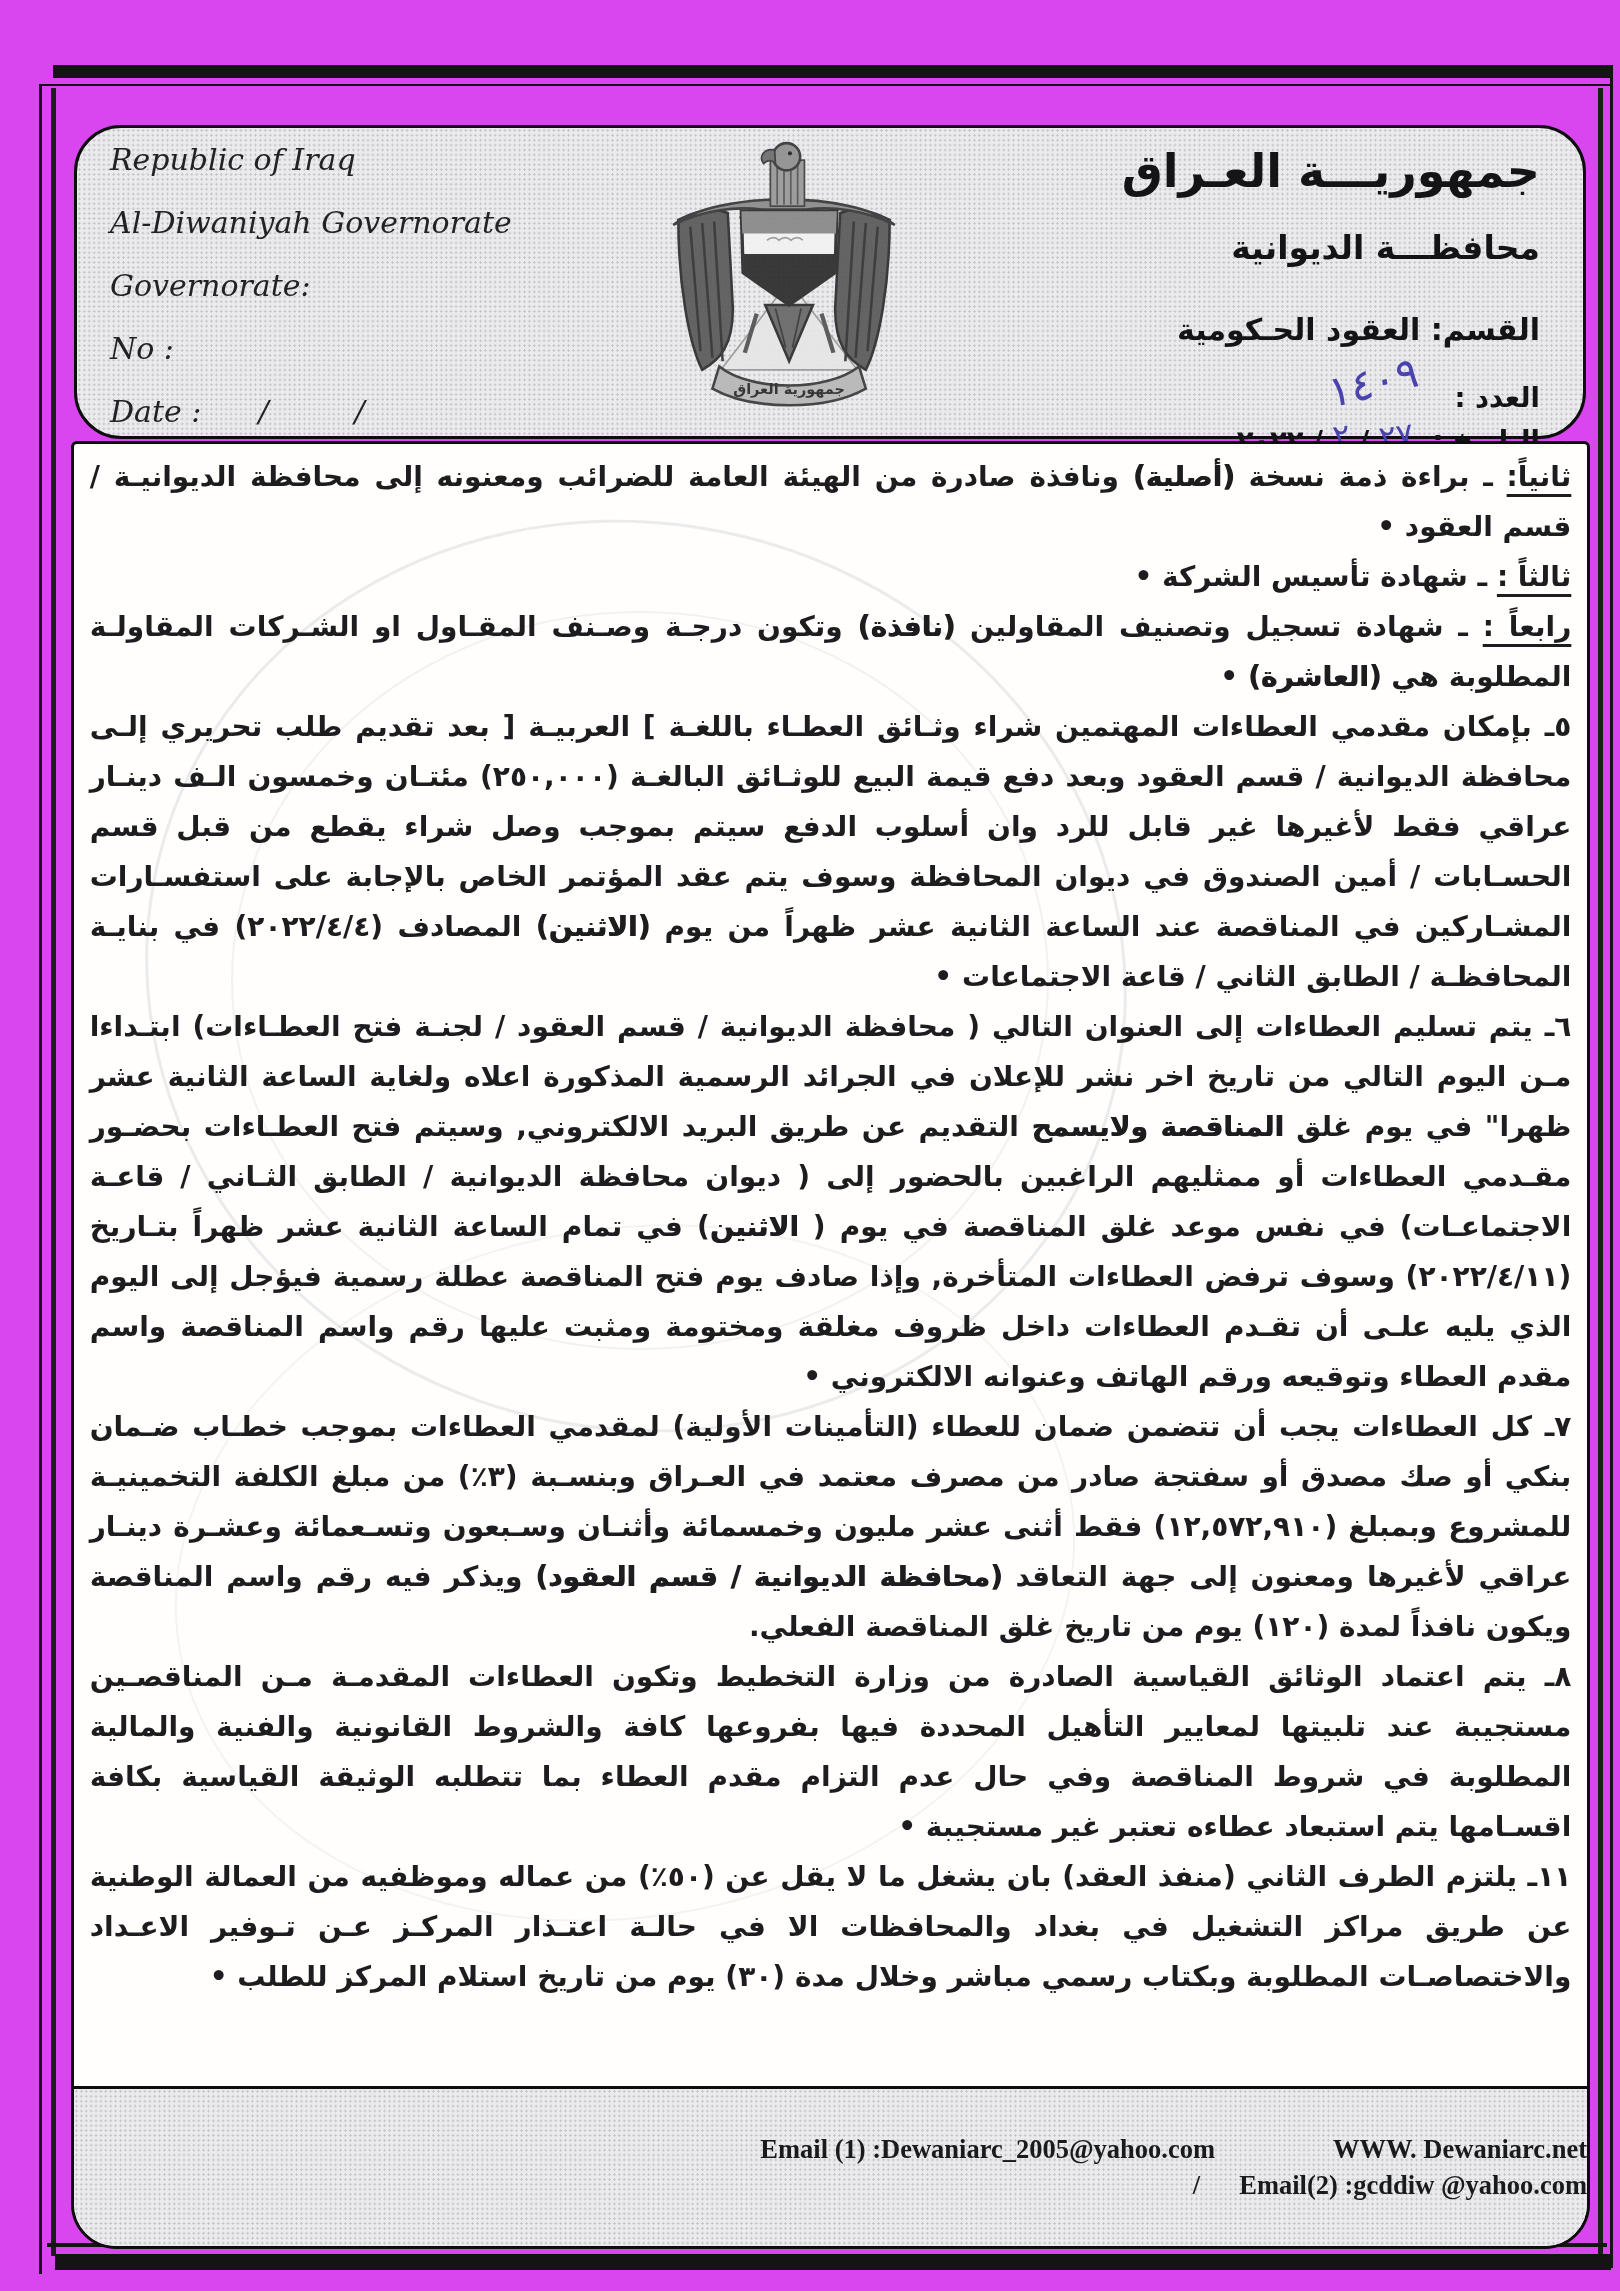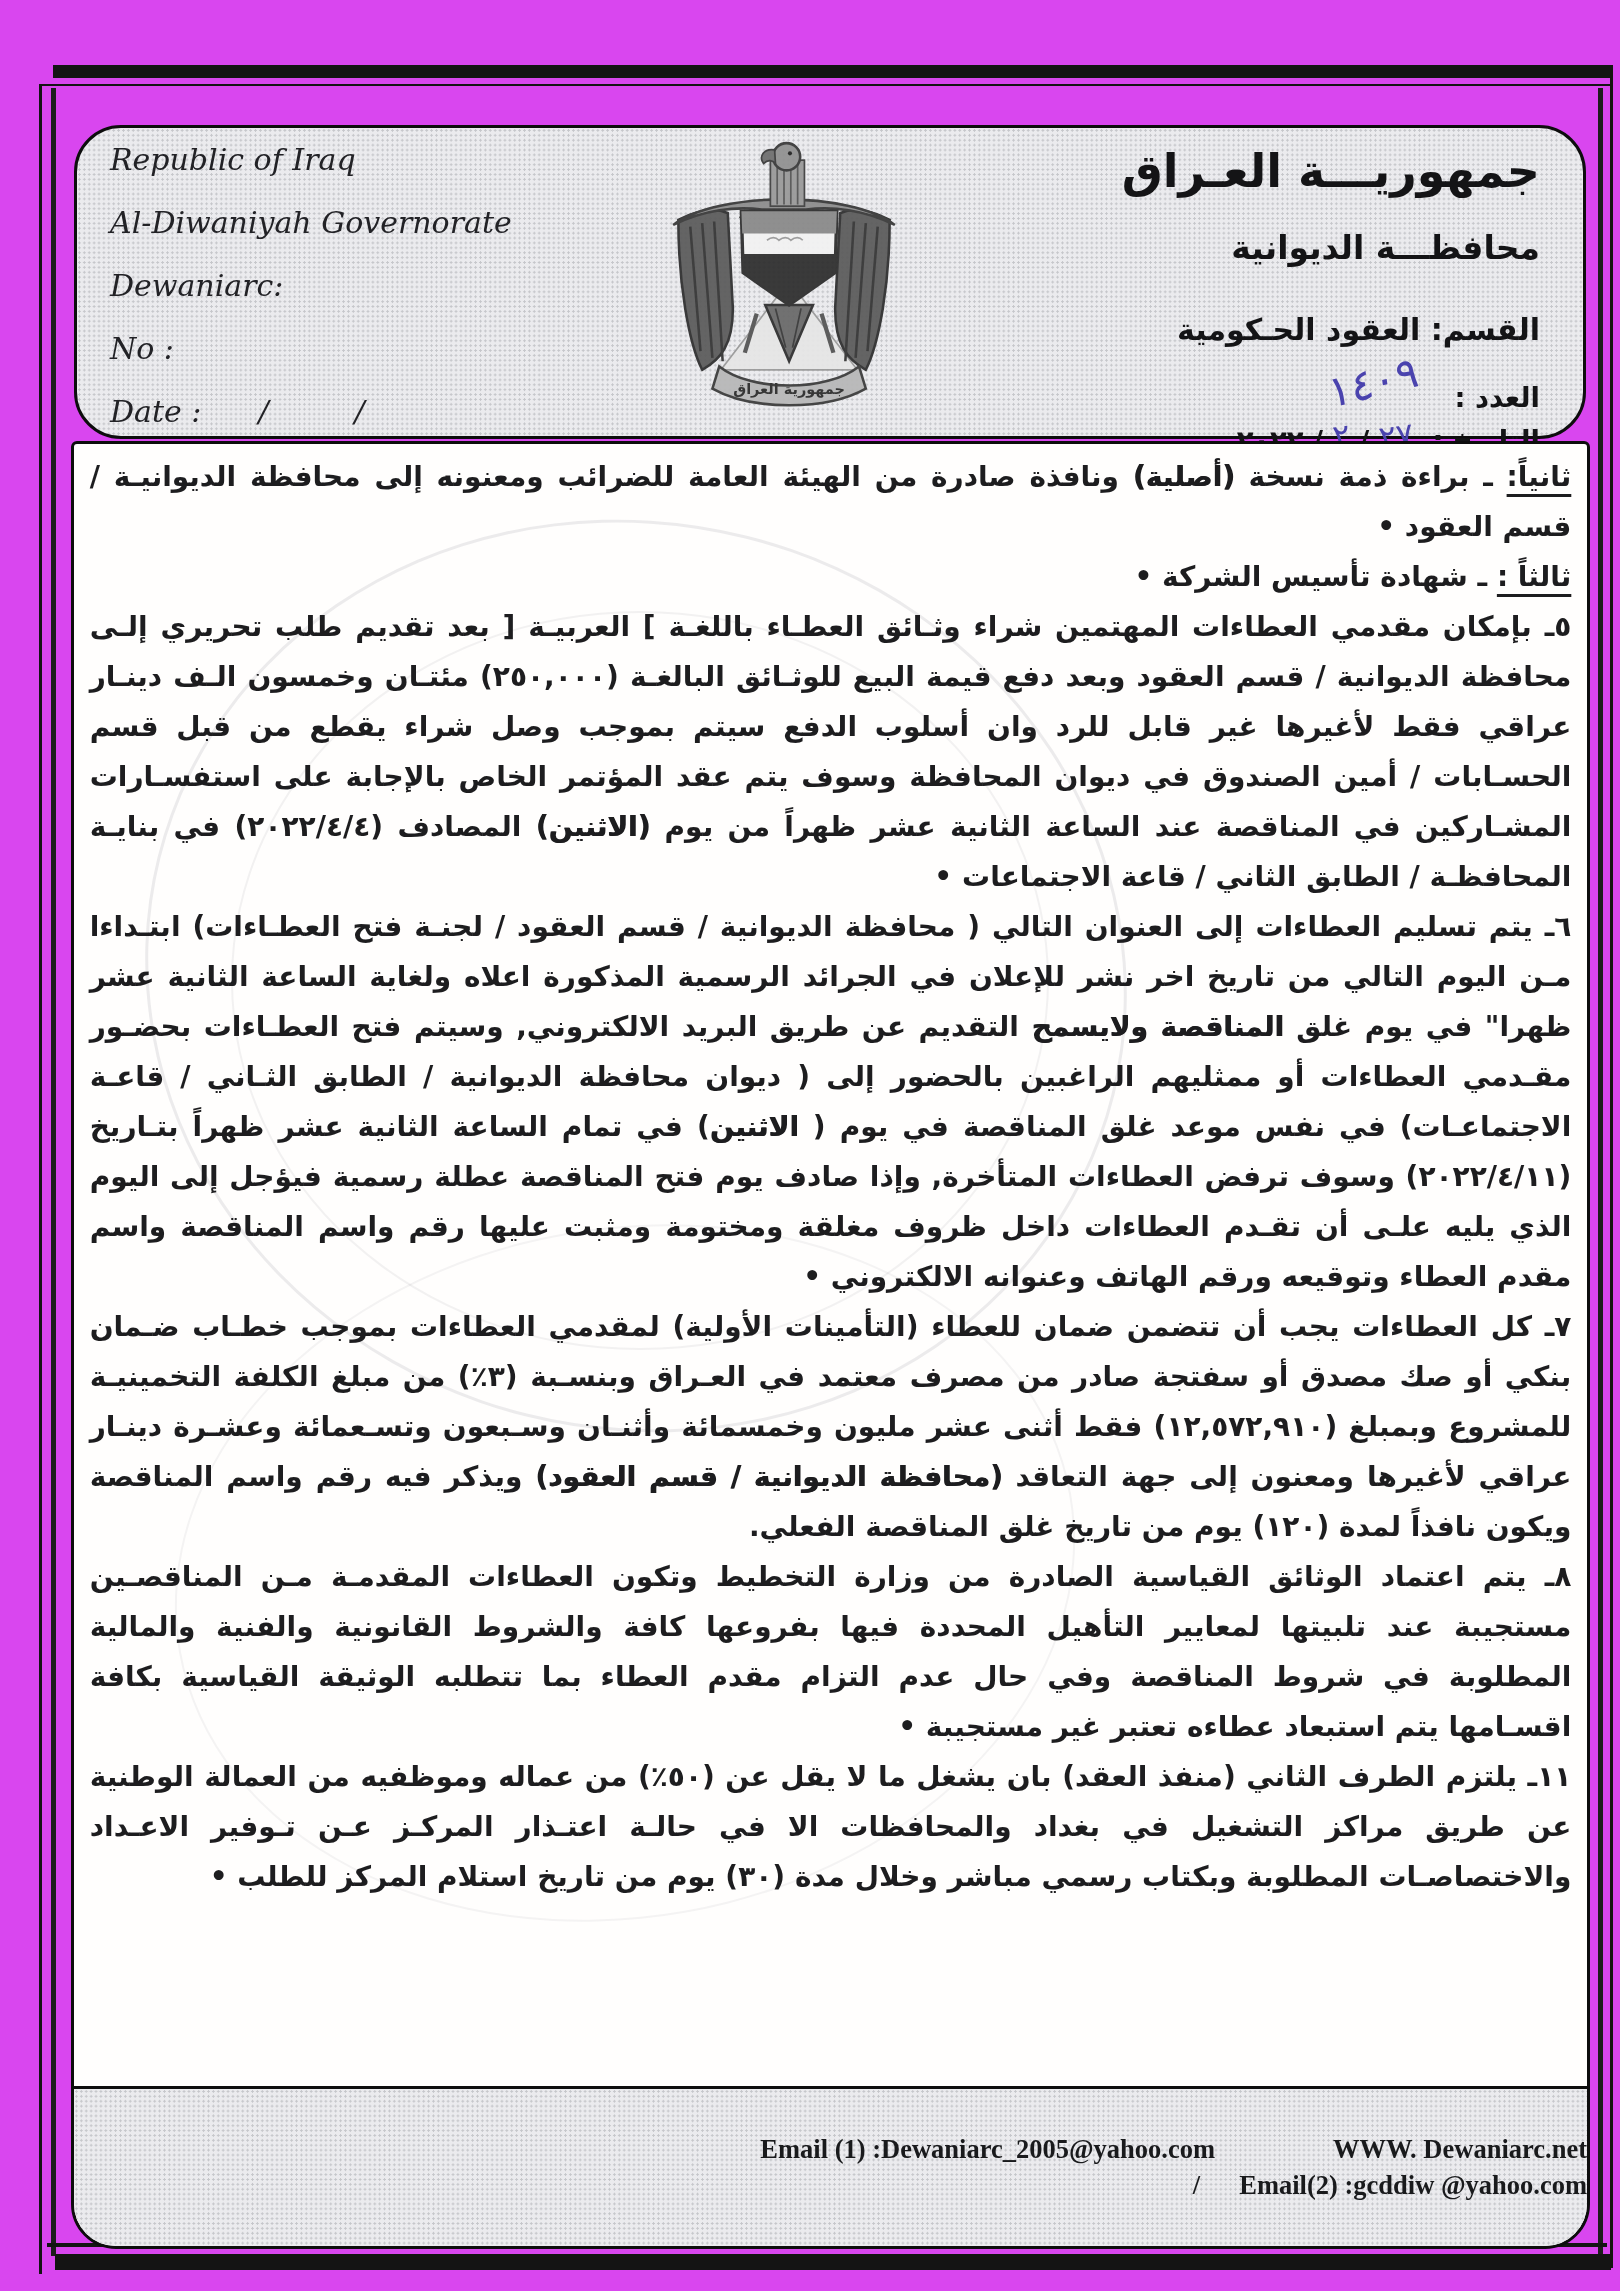--- a/index.html
+++ b/index.html
@@ -70,21 +70,21 @@
   <div class="fr fr-left2"></div>
   <div class="fr fr-right"></div>
   <div class="fr fr-right2"></div>
   <div class="fr fr-bot1"></div>
   <div class="fr fr-bot2"></div>
 
   <div class="hdr-box halftone">
     <div class="eng">
       <div>Republic of Iraq</div>
       <div>Al-Diwaniyah Governorate</div>
-      <div>Dewaniarc:</div>
+      <div>Governorate:</div>
       <div>No :</div>
       <div><span>Date :</span><span>      /         /</span></div>
     </div>
 
     <div class="emblem">
       <svg viewBox="0 0 340 345" width="304" height="294">
 
         <path d="M96,272 L176,168 L256,272 Z" fill="#e6e6e6" stroke="#9a9a9a" stroke-width="2"></path>
 
         <path d="M46,96 C70,84 90,82 104,88 L110,200 C110,242 96,260 74,272 C58,240 46,170 46,96 Z" fill="#5c5c5c" stroke="#303030" stroke-width="3"></path>
@@ -135,20 +135,21 @@
   </div>
 
   <div class="main-box">
     <div class="bodyb">
       <div class="wm wm1"></div>
       <div class="wm wm2"></div>
       <div class="wm wm3"></div>
       <div>
           <p class="para"><span class="lead u">ثانياً:</span><span> ـ براءة ذمة نسخة </span><span class="xb">(أصلية)</span><span> ونافذة صادرة من الهيئة العامة للضرائب ومعنونه إلى محافظة الديوانيـة / قسم العقود •</span></p>
           <p class="para"><span class="lead u">ثالثاً :</span><span> ـ شهادة تأسيس الشركة •</span></p>
+          <p class="para"><span class="lead u">رابعاً :</span><span> ـ شهادة تسجيل وتصنيف المقاولين </span><span class="xb">(نافذة)</span><span> وتكون درجـة وصـنف المقـاول او الشـركات المقاولـة المطلوبة هي </span><span class="xb">(العاشرة)</span><span> •</span></p>
           <p class="para"><span class="lead">٥ـ</span><span> بإمكان مقدمي العطاءات المهتمين شراء وثـائق العطـاء باللغـة ] العربيـة [ بعد تقديم طلب تحريري إلـى محافظة الديوانية / قسم العقود وبعد دفع قيمة البيع للوثـائق البالغـة (٢٥٠,٠٠٠) مئتـان وخمسون الـف دينـار عراقي فقط لأغيرها غير قابل للرد وان أسلوب الدفع سيتم بموجب وصل شراء يقطع من قبل قسم الحسـابات / أمين الصندوق في ديوان المحافظة وسوف يتم عقد المؤتمر الخاص بالإجابة على استفسـارات المشـاركين في المناقصة عند الساعة الثانية عشر ظهراً من يوم </span><span class="xb">(الاثنين)</span><span> المصادف (٢٠٢٢/٤/٤) في بنايـة المحافظـة / الطابق الثاني / قاعة الاجتماعات •</span></p>
           <p class="para"><span class="lead">٦ـ</span><span> يتم تسليم العطاءات إلى العنوان التالي ( محافظة الديوانية / قسم العقود / لجنـة فتح العطـاءات) ابتـداءا مـن اليوم التالي من تاريخ اخر نشر للإعلان في الجرائد الرسمية المذكورة اعلاه ولغاية الساعة الثانية عشر ظهرا" في يوم غلق </span><span class="xb">المناقصة ولايسمح</span><span> التقديم عن طريق البريد الالكتروني, وسيتم فتح العطـاءات بحضـور مقـدمي العطاءات أو ممثليهم الراغبين بالحضور إلى ( ديوان محافظة الديوانية / الطابق الثـاني / قاعـة الاجتماعـات) في نفس موعد غلق المناقصة في يوم ( </span><span class="xb">الاثنين</span><span>) في تمام الساعة الثانية عشر ظهراً بتـاريخ (٢٠٢٢/٤/١١) وسوف ترفض العطاءات المتأخرة, وإذا صادف يوم فتح المناقصة عطلة رسمية فيؤجل إلى اليوم الذي يليه علـى أن تقـدم العطاءات داخل ظروف مغلقة ومختومة ومثبت عليها رقم واسم المناقصة واسم مقدم العطاء وتوقيعه ورقم الهاتف وعنوانه الالكتروني •</span></p>
           <p class="para"><span class="lead">٧ـ</span><span> كل العطاءات يجب أن تتضمن ضمان للعطاء (التأمينات الأولية) لمقدمي العطاءات بموجب خطـاب ضـمان بنكي أو صك مصدق أو سفتجة صادر من مصرف معتمد في العـراق وبنسـبة (٣٪) من مبلغ الكلفة التخمينيـة للمشروع وبمبلغ (١٢,٥٧٢,٩١٠) فقط أثنى عشر مليون وخمسمائة وأثنـان وسـبعون وتسـعمائة وعشـرة دينـار عراقي لأغيرها ومعنون إلى جهة التعاقد </span><span class="xb">(محافظة الديوانية / قسم العقود)</span><span> ويذكر فيه رقم واسم المناقصة ويكون نافذاً لمدة (١٢٠) يوم من تاريخ غلق المناقصة الفعلي.</span></p>
           <p class="para"><span class="lead">٨ـ</span><span> يتم اعتماد الوثائق القياسية الصادرة من وزارة التخطيط وتكون العطاءات المقدمـة مـن المناقصـين مستجيبة عند تلبيتها لمعايير التأهيل المحددة فيها بفروعها كافة والشروط القانونية والفنية والمالية المطلوبة في شروط المناقصة وفي حال عدم التزام مقدم العطاء بما تتطلبه الوثيقة القياسية بكافة اقسـامها يتم استبعاد عطاءه تعتبر غير مستجيبة •</span></p>
           <p class="para"><span class="lead">١١ـ</span><span> يلتزم الطرف الثاني (منفذ العقد) بان يشغل ما لا يقل عن (٥٠٪) من عماله وموظفيه من العمالة الوطنية عن طريق مراكز التشغيل في بغداد والمحافظات الا في حالـة اعتـذار المركـز عـن تـوفير الاعـداد والاختصاصـات المطلوبة وبكتاب رسمي مباشر وخلال مدة (٣٠) يوم من تاريخ استلام المركز للطلب •</span></p>
         </div>
     </div>
     <div class="footer-band halftone">
       <div class="f-line1">
         <span>Email  (1) :Dewaniarc_2005@yahoo.com</span>

